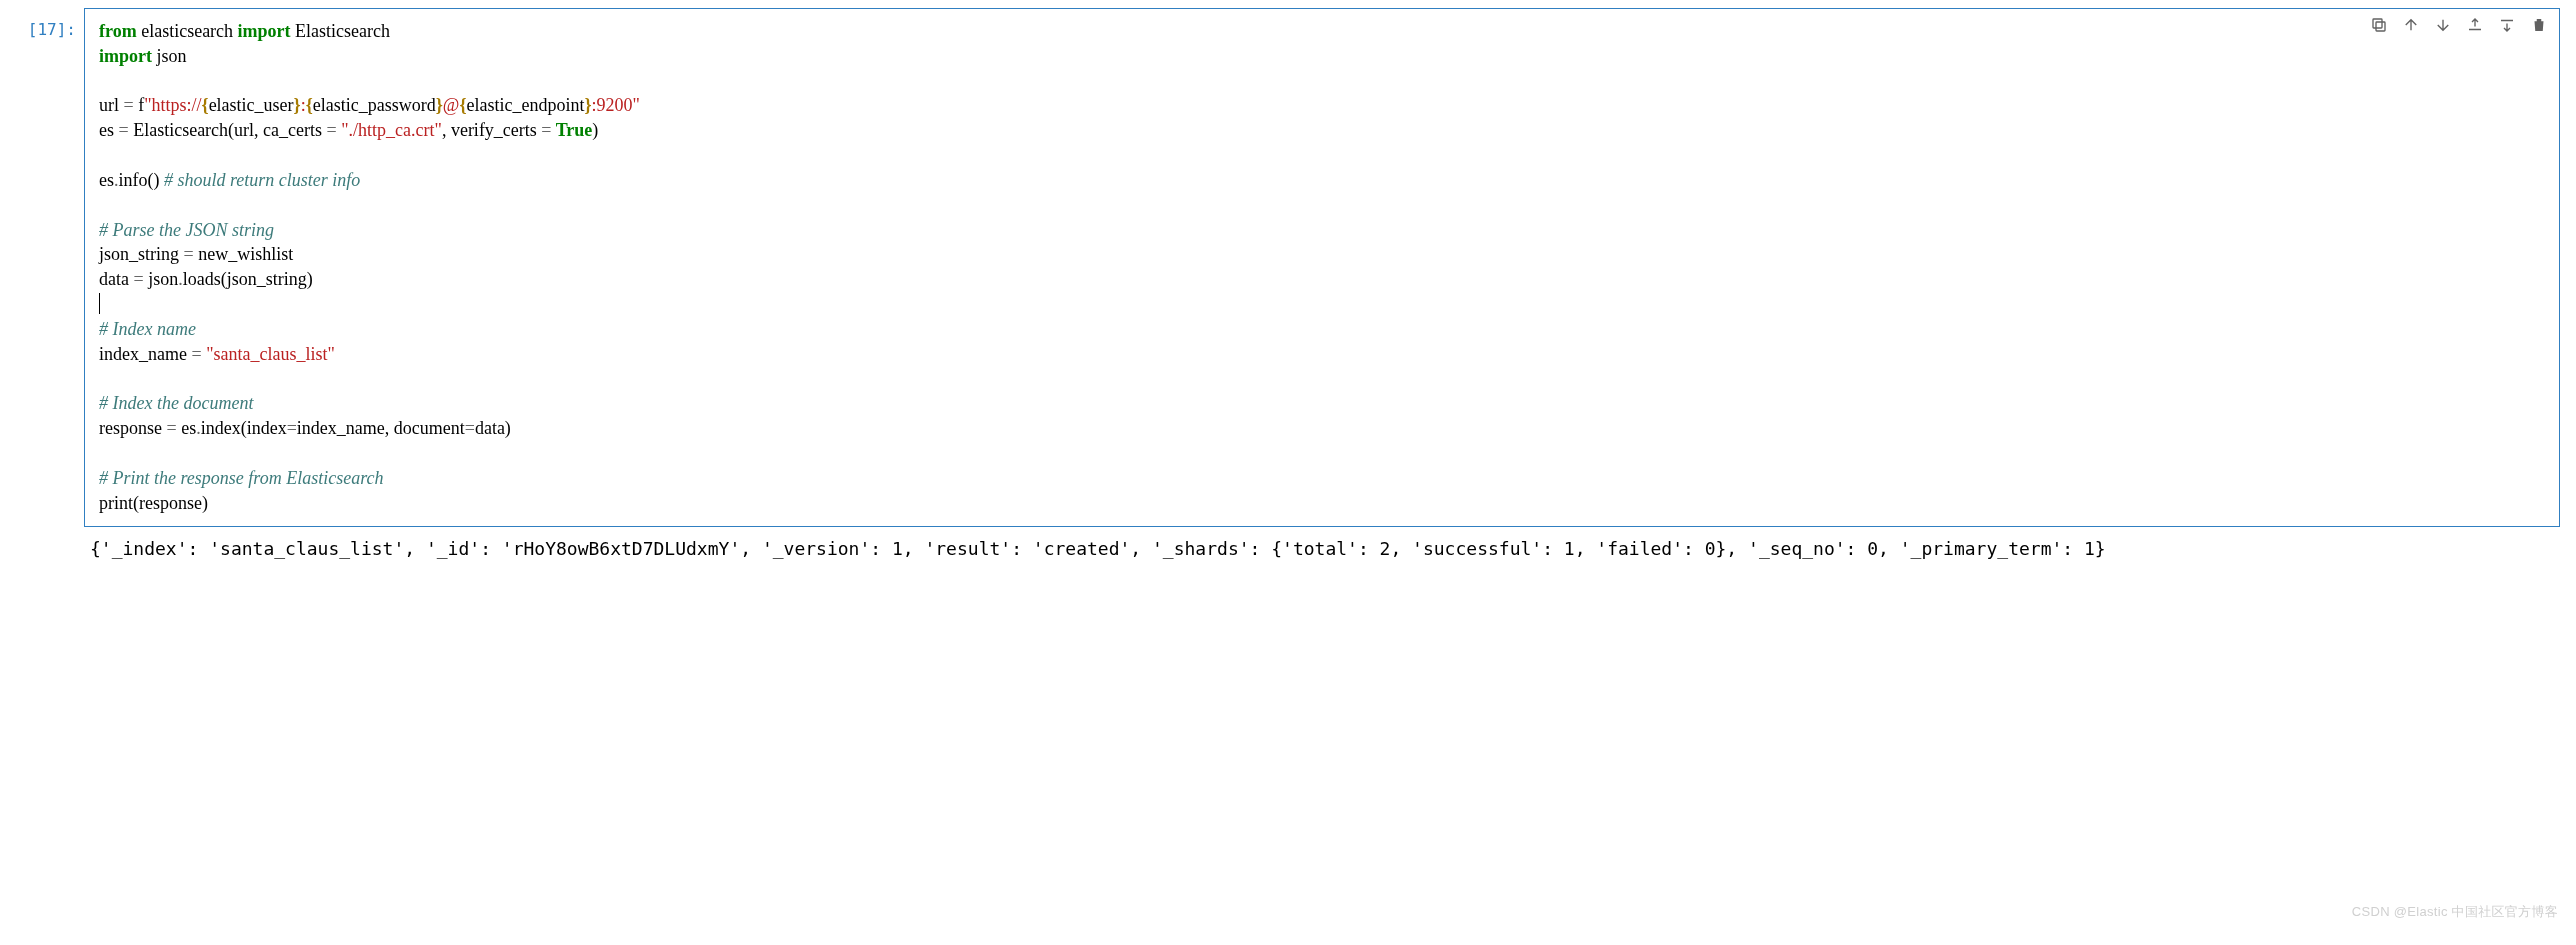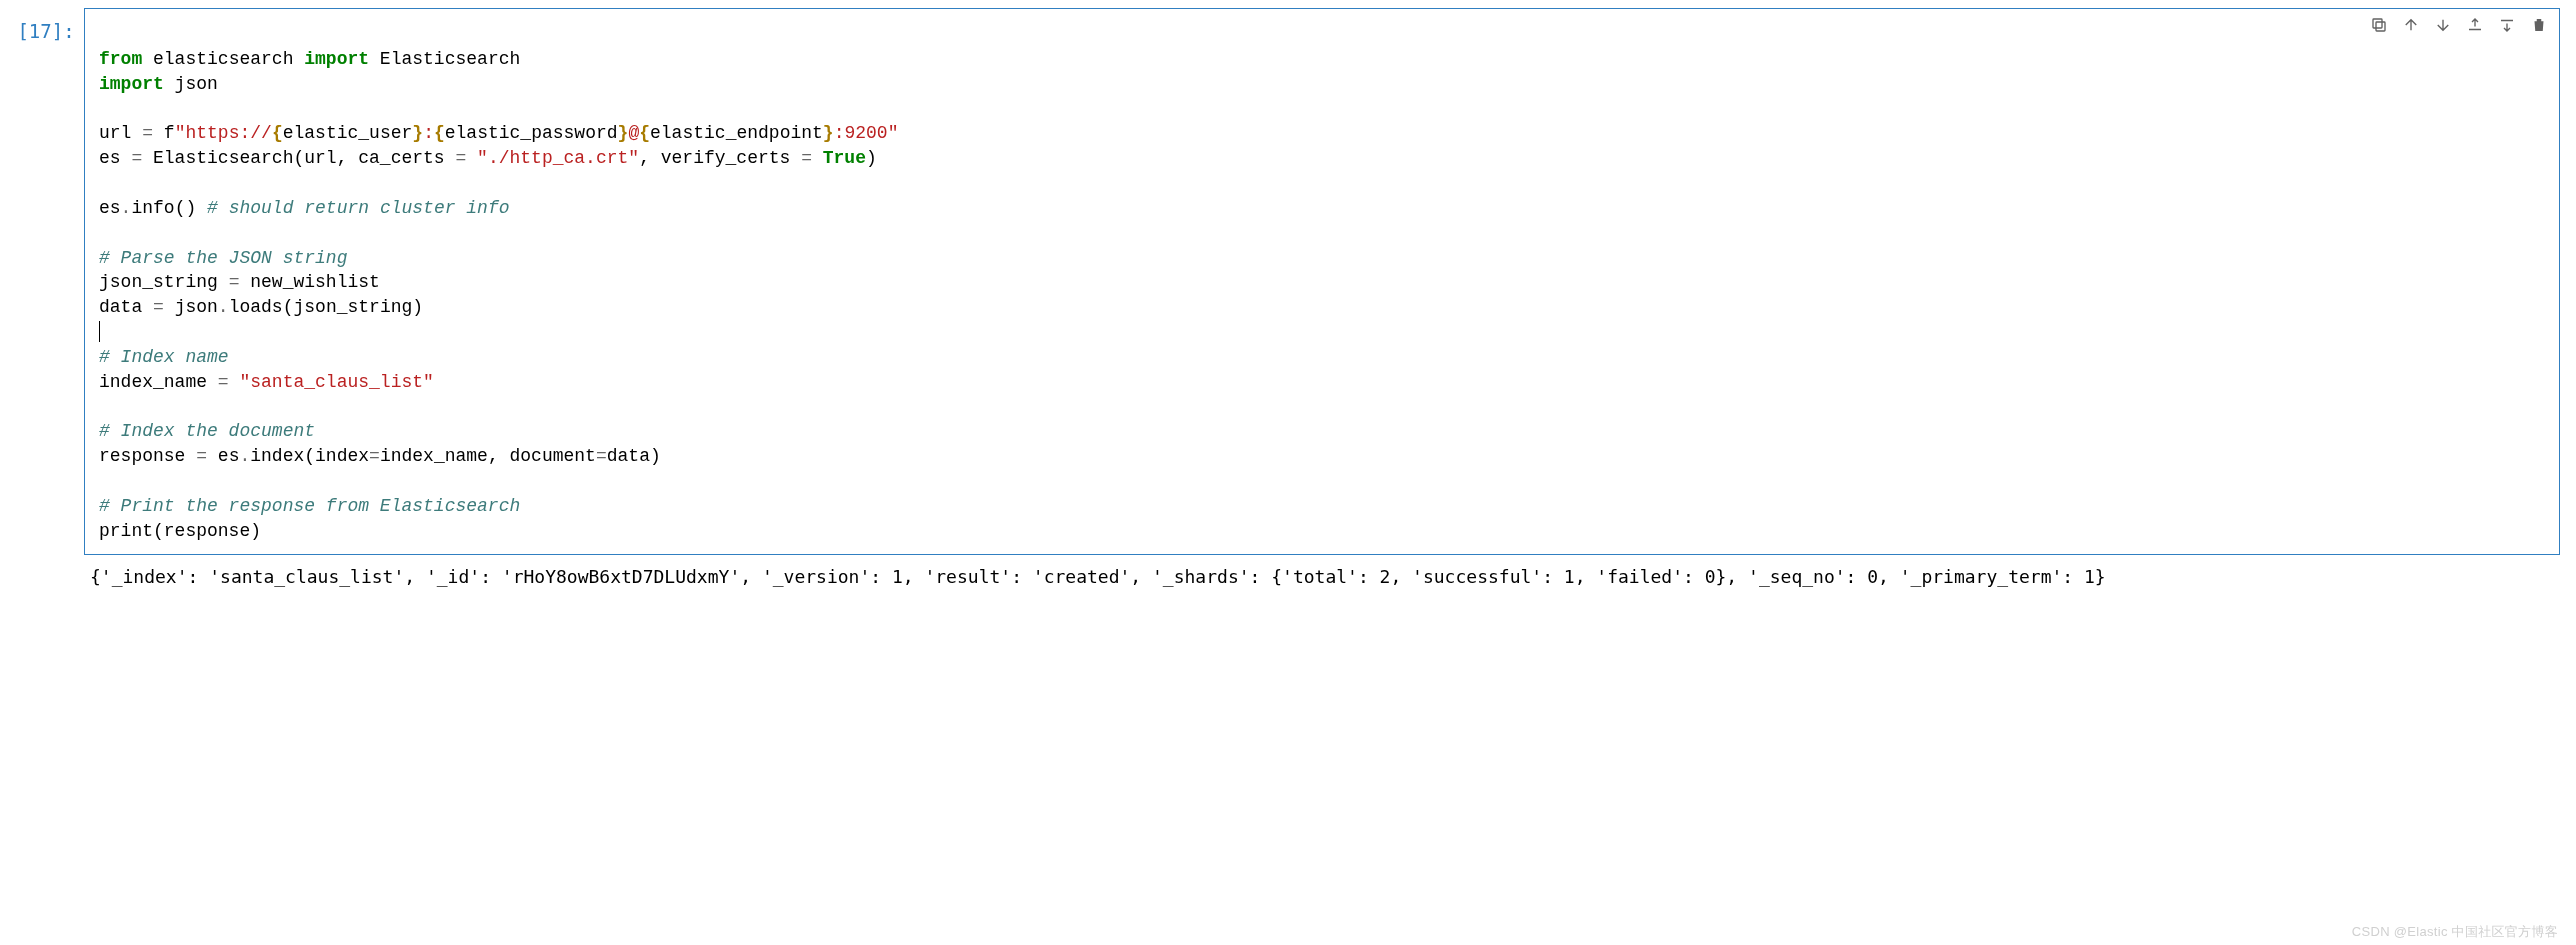--- a/index.html
+++ b/index.html
@@ -1,34 +1,34 @@
 <!DOCTYPE html>
 <html><head>
   <meta charset="utf-8">
   <style>
     * { box-sizing: border-box; margin: 0; padding: 0; }
     body { font-family: -apple-system, BlinkMacSystemFont, "Segoe UI", sans-serif; background: #fff; padding: 8px 16px; }
     .cell { display: flex; align-items: flex-start; gap: 8px; }
-    .prompt { font-family: "SF Mono", Menlo, Monaco, Consolas, monospace; font-size: 19px; color: #307fc1; padding-top: 12px; text-align: center; min-width: 60px; white-space: nowrap; }
+    .prompt { font-family: "SF Mono", Menlo, Monaco, Consolas, monospace; font-size: 16px; color: #307fc1; padding-top: 12px; text-align: right; min-width: 60px; white-space: nowrap; }
     .code-area { flex: 1; border: 1.5px solid #307fc1; padding: 10px 14px; position: relative; }
     .toolbar { position: absolute; top: 6px; right: 10px; display: flex; gap: 12px; }
     .toolbar-icon { width: 20px; height: 20px; color: #616161; cursor: pointer; display: inline-flex; align-items: center; justify-content: center; }
     .toolbar-icon svg { width: 18px; height: 18px; stroke: currentColor; fill: none; stroke-width: 1.8; }
-    pre.code { font-family: Liberation Mono, monospace; font-size: 18px; line-height: 1.38; white-space: pre; color: #000; margin-top: 28px; }
+    pre.code { font-family: Liberation Serif, serif; font-size: 18px; line-height: 1.38; white-space: pre; color: #000; }
     .kw { color: #008000; font-weight: bold; }
     .op { color: #666; }
     .str { color: #ba2121; }
     .fstr-brace { color: #a77b00; font-weight: bold; }
     .comment { color: #3d7b7b; font-style: italic; }
     .bool-true { color: #008000; font-weight: bold; }
     .cursor { border-left: 1.5px solid #000; display: inline-block; height: 1.2em; vertical-align: text-bottom; }
     .output-row { display: flex; gap: 0; margin-top: 4px; }
     .output-spacer { min-width: 60px; }
     .output { flex: 1; padding: 6px 14px; font-family: "SF Mono", Menlo, Monaco, Consolas, monospace; font-size: 18px; line-height: 1.38; color: #000; white-space: pre-wrap; word-break: break-all; }
-    .watermark { position: fixed; right: 18px; bottom: 4px; font-size: 13px; color: #d0d0d0; letter-spacing: 0.3px; margin-left: 44px; }
+    .watermark { position: fixed; right: 18px; bottom: 24px; font-size: 13px; color: #d0d0d0; letter-spacing: 0.3px; margin-left: 44px; }
   </style>
 </head>
 <body>
 
 <div class="cell">
   <div class="prompt">[17]:</div>
   <div class="code-area">
 
     <div class="toolbar">
       <span class="toolbar-icon">

